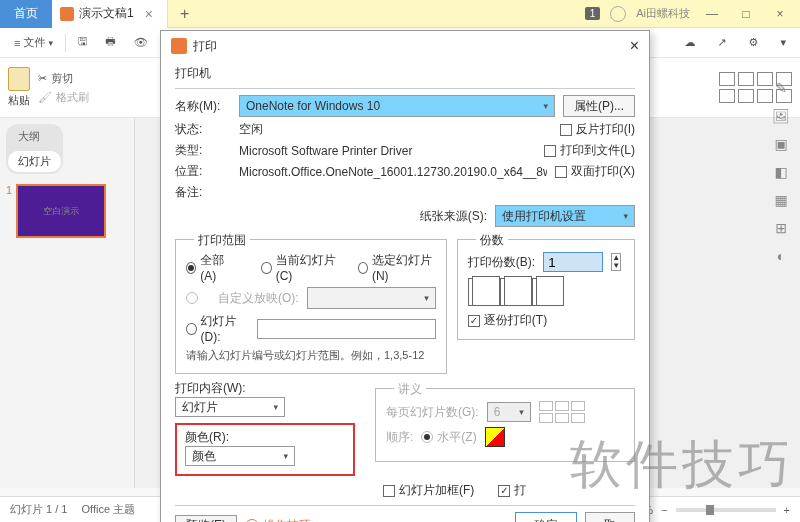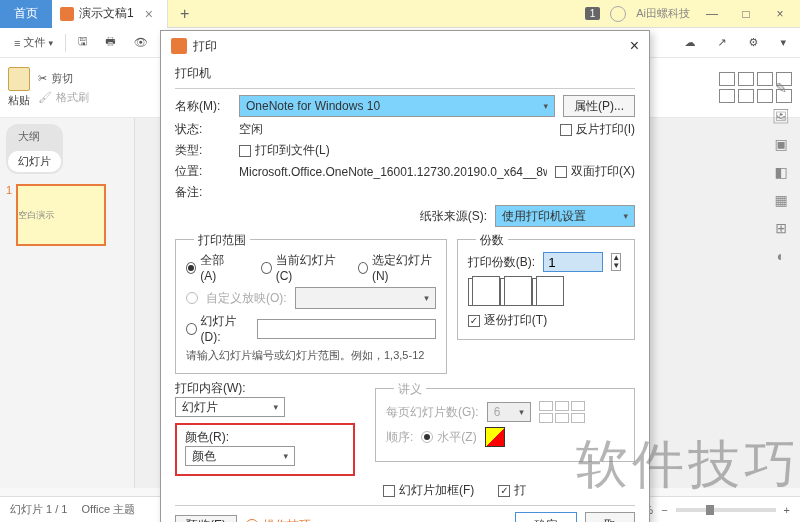--- a/index.html
+++ b/index.html
@@ -28,21 +28,21 @@
 .align-grid { display: grid; grid-template-columns: repeat(4, 16px); gap: 3px; }
 .align-cell { width: 16px; height: 14px; border: 1px solid #888; }
 
 .main { display: flex; height: 370px; background: #f0f0f0; }
 .side-panel { width: 135px; background: #f4f4f4; border-right: 1px solid #ddd; padding: 6px; }
 .side-tabs { display: flex; gap: 4px; background: #e4e4e4; border-radius: 12px; padding: 2px; font-size: 11px; width: fit-content; flex-direction: column; }
 .side-tab { padding: 3px 10px; border-radius: 10px; color: #666; }
 .side-tab.active { background: #fff; color: #333; }
 .thumb-wrap { margin-top: 10px; display: flex; gap: 4px; }
 .thumb-num { color: #e87a3a; font-size: 11px; }
-.thumb { width: 90px; height: 62px; background: #fef9c3; border: 2px solid #e87a3a; display: flex; align-items: center; font-size: 9px; color: #888; }
+.thumb { width: 90px; height: 54px; background: #4c1d95; border: 2px solid #e87a3a; display: flex; align-items: center; justify-content: center; font-size: 9px; color: #888; }
 .canvas-area { flex: 1; background: #f0f0f0; }
 
 .vtoolbar { position: absolute; right: 4px; top: 80px; width: 30px; display: flex; flex-direction: column; gap: 10px; align-items: center; }
 .vt-icon { width: 18px; height: 18px; color: #888; font-size: 14px; text-align: center; }
 
 .statusbar { position: absolute; bottom: 0; left: 0; right: 0; height: 26px; background: #fff; border-top: 1px solid #ddd; display: flex; align-items: center; padding: 0 10px; font-size: 11px; color: #666; gap: 14px; }
 .sb-right { margin-left: auto; display: flex; align-items: center; gap: 8px; }
 .sb-icon { width: 16px; height: 14px; border: 1px solid #888; }
 .zoom-bar { width: 100px; height: 4px; background: #ddd; position: relative; }
 .zoom-thumb { position: absolute; left: 30%; top: -3px; width: 8px; height: 10px; background: #888; }
@@ -71,21 +71,21 @@
 .coll-box::after { content: ""; position: absolute; left: 3px; top: -3px; width: 26px; height: 28px; border: 1px solid #666; background: #fff; }
 .num-input { border: 1px solid #4a90d9; width: 60px; height: 20px; padding: 0 4px; background: #cde4f7; }
 .handout-grid { display: grid; grid-template-columns: repeat(3, 14px); gap: 2px; }
 .hg { width: 14px; height: 10px; border: 1px solid #bbb; }
 .color-sw { width: 20px; height: 20px; background: linear-gradient(135deg, #ff0 50%, #f00 50%); border: 1px solid #333; }
 .tips { color: #e87a3a; display: flex; align-items: center; gap: 4px; }
 .tips-icon { width: 14px; height: 14px; border: 1.5px solid #e87a3a; border-radius: 50%; position: relative; }
 .tips-icon::after { content: "▶"; font-size: 7px; color: #e87a3a; position: absolute; left: 3px; top: 0; }
 .btn-primary { border: 1px solid #4a90d9; background: #fff; color: #333; padding: 4px 18px; }
 .btn-default { border: 1px solid #999; background: #f5f5f5; padding: 4px 18px; }
-.watermark { position: absolute; right: 0; bottom: 22px; font-size: 52px; color: rgba(120,120,120,0.55); font-weight: 500; letter-spacing: 4px; pointer-events: none; font-family: "SimHei", sans-serif; }
+.watermark { position: absolute; right: 6px; bottom: 22px; font-size: 52px; color: rgba(120,120,120,0.55); font-weight: 500; letter-spacing: 4px; pointer-events: none; font-family: "SimHei", sans-serif; }
 .caret { font-size: 9px; color: #555; }
 hr.sep { border: none; border-top: 1px solid #ccc; margin: 6px 0; }
 .disabled { color: #aaa; }
 .ml-auto { margin-left: auto; }
 .flex { display: flex; align-items: center; }
 .grow { flex: 1; }
 </style>
 </head>
 <body>
 
@@ -213,20 +213,21 @@
     <div class="row">
       <span class="label">状态:</span>
       <span class="grow">空闲</span>
       <label class="checkbox">
           <span class="cb"></span>
           <span>反片打印(I)</span>
         </label>
     </div>
     <div class="row">
       <span class="label">类型:</span>
+      <span class="grow">Microsoft Software Printer Driver</span>
       <label class="checkbox">
           <span class="cb"></span>
           <span>打印到文件(L)</span>
         </label>
     </div>
     <div class="row">
       <span class="label">位置:</span>
       <span class="grow" style="overflow:hidden;white-space:nowrap;">Microsoft.Office.OneNote_16001.12730.20190.0_x64__8wekyb3d8</span>
       <label class="checkbox">
           <span class="cb"></span>
@@ -255,21 +256,21 @@
           <label class="flex" style="gap:4px;margin-left:20px;">
               <span class="radio"></span>
               <span>当前幻灯片(C)</span>
             </label>
           <label class="flex" style="gap:4px;margin-left:10px;">
               <span class="radio"></span>
               <span>选定幻灯片(N)</span>
             </label>
         </div>
         <div class="row disabled">
-          <label class="flex" style="gap:8px;">
+          <label class="flex" style="gap:20px;">
               <span class="radio dis"></span>
               <span>自定义放映(O):</span>
             </label>
           <div class="input-sel" style="flex:1;background:#f2f2f2;">
               <span></span>
               <span class="caret">▾</span>
             </div>
         </div>
         <div class="row">
           <label class="flex" style="gap:4px;">

